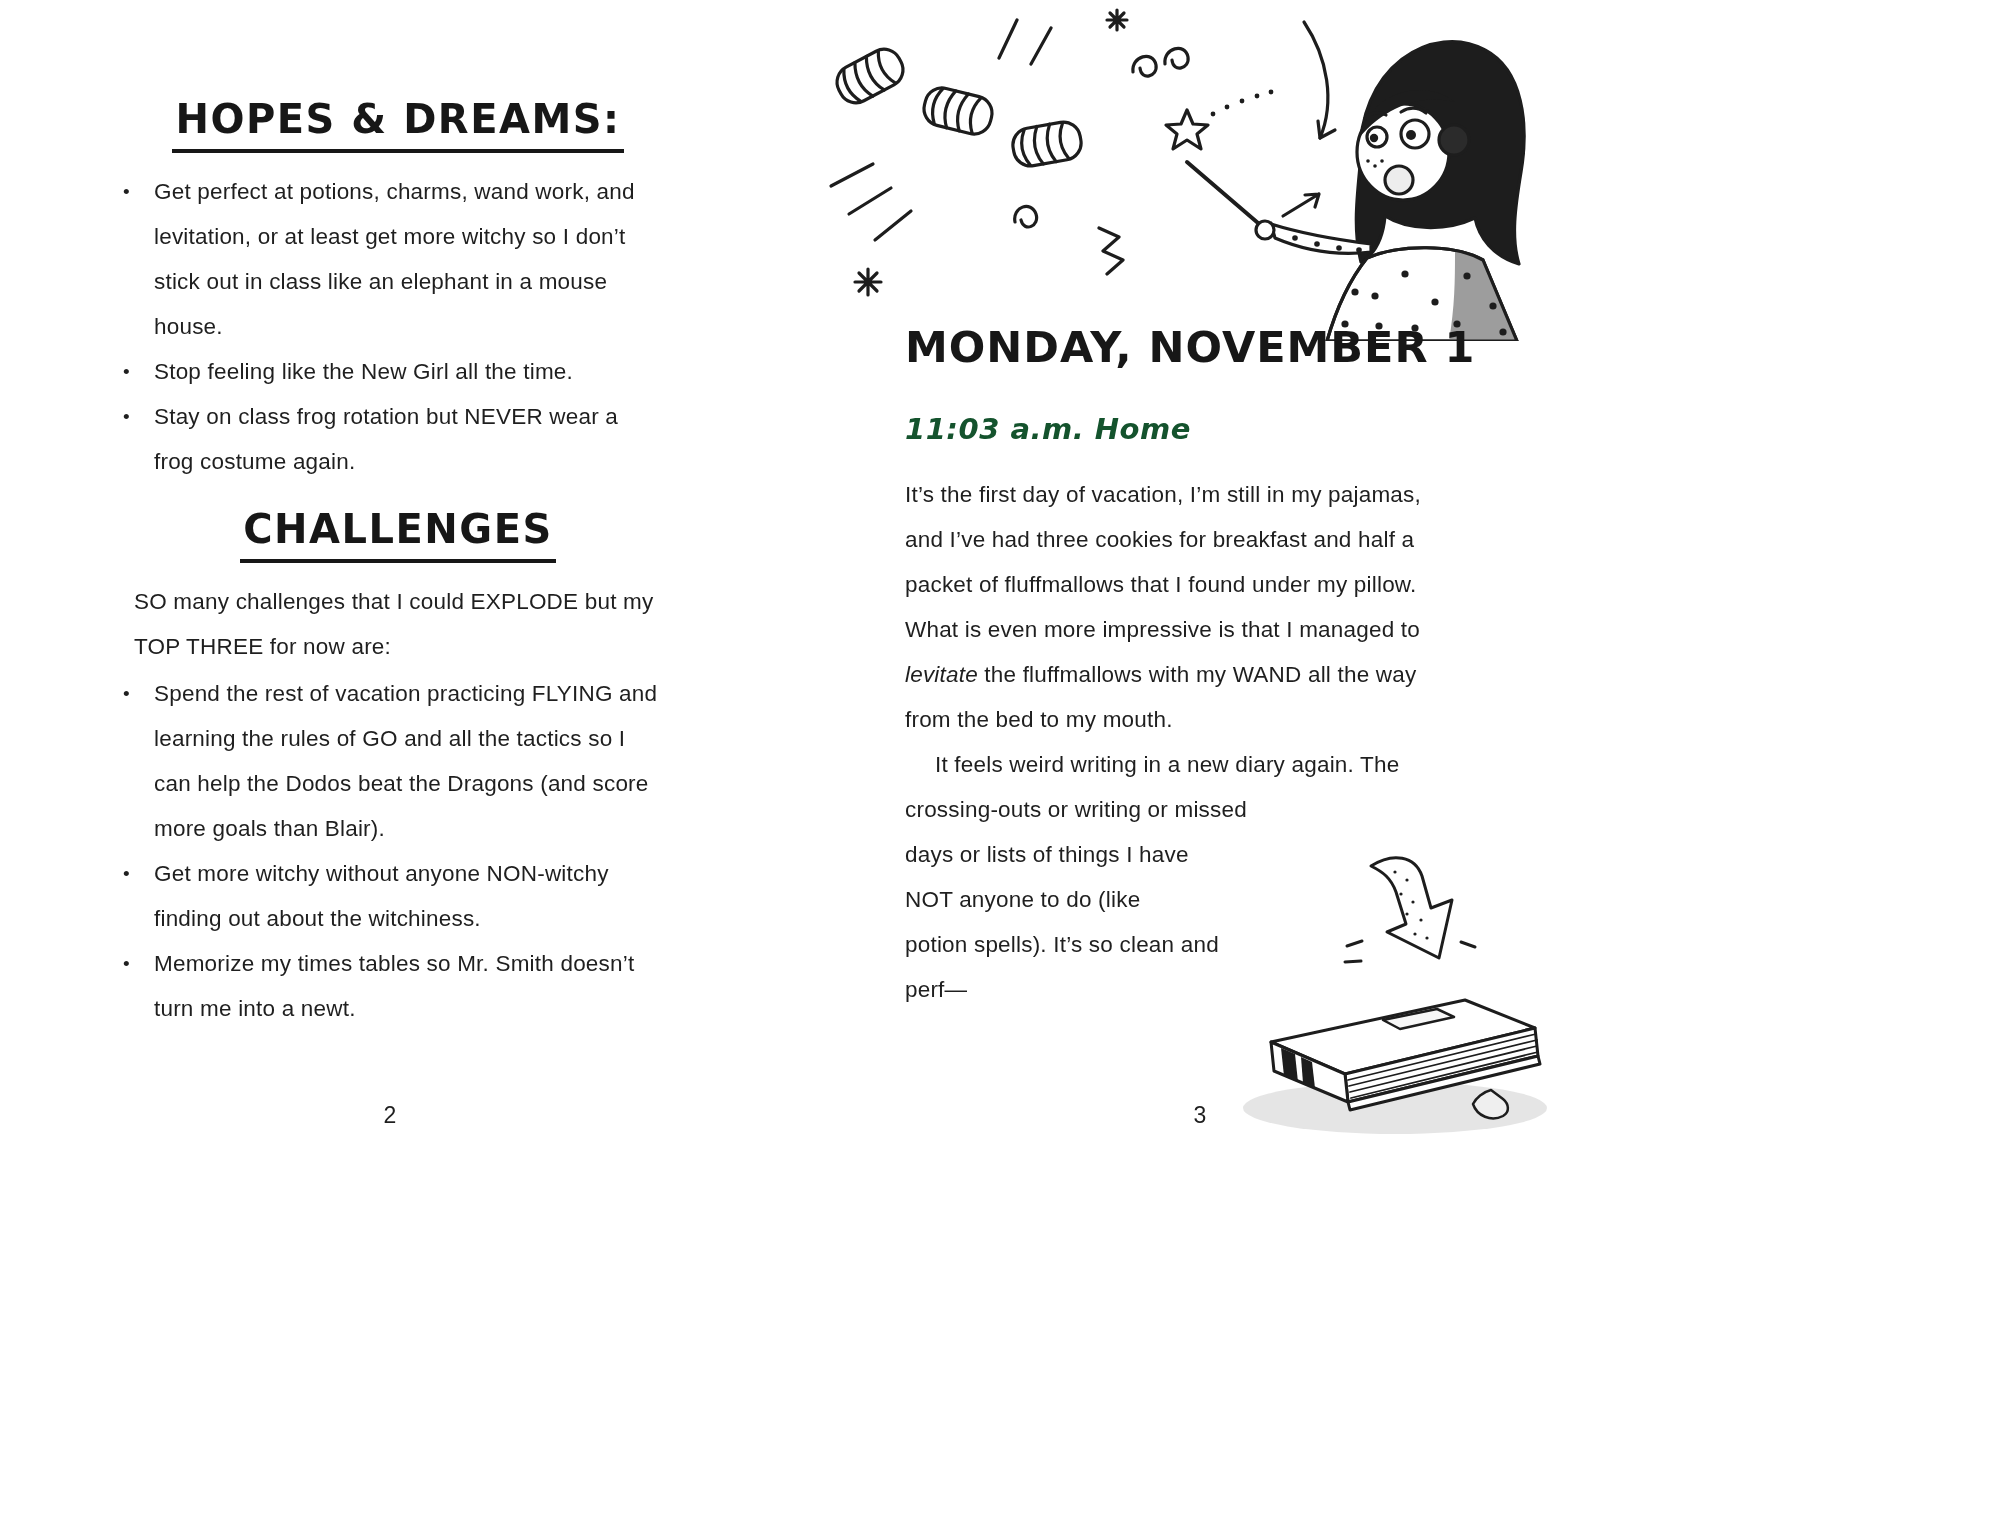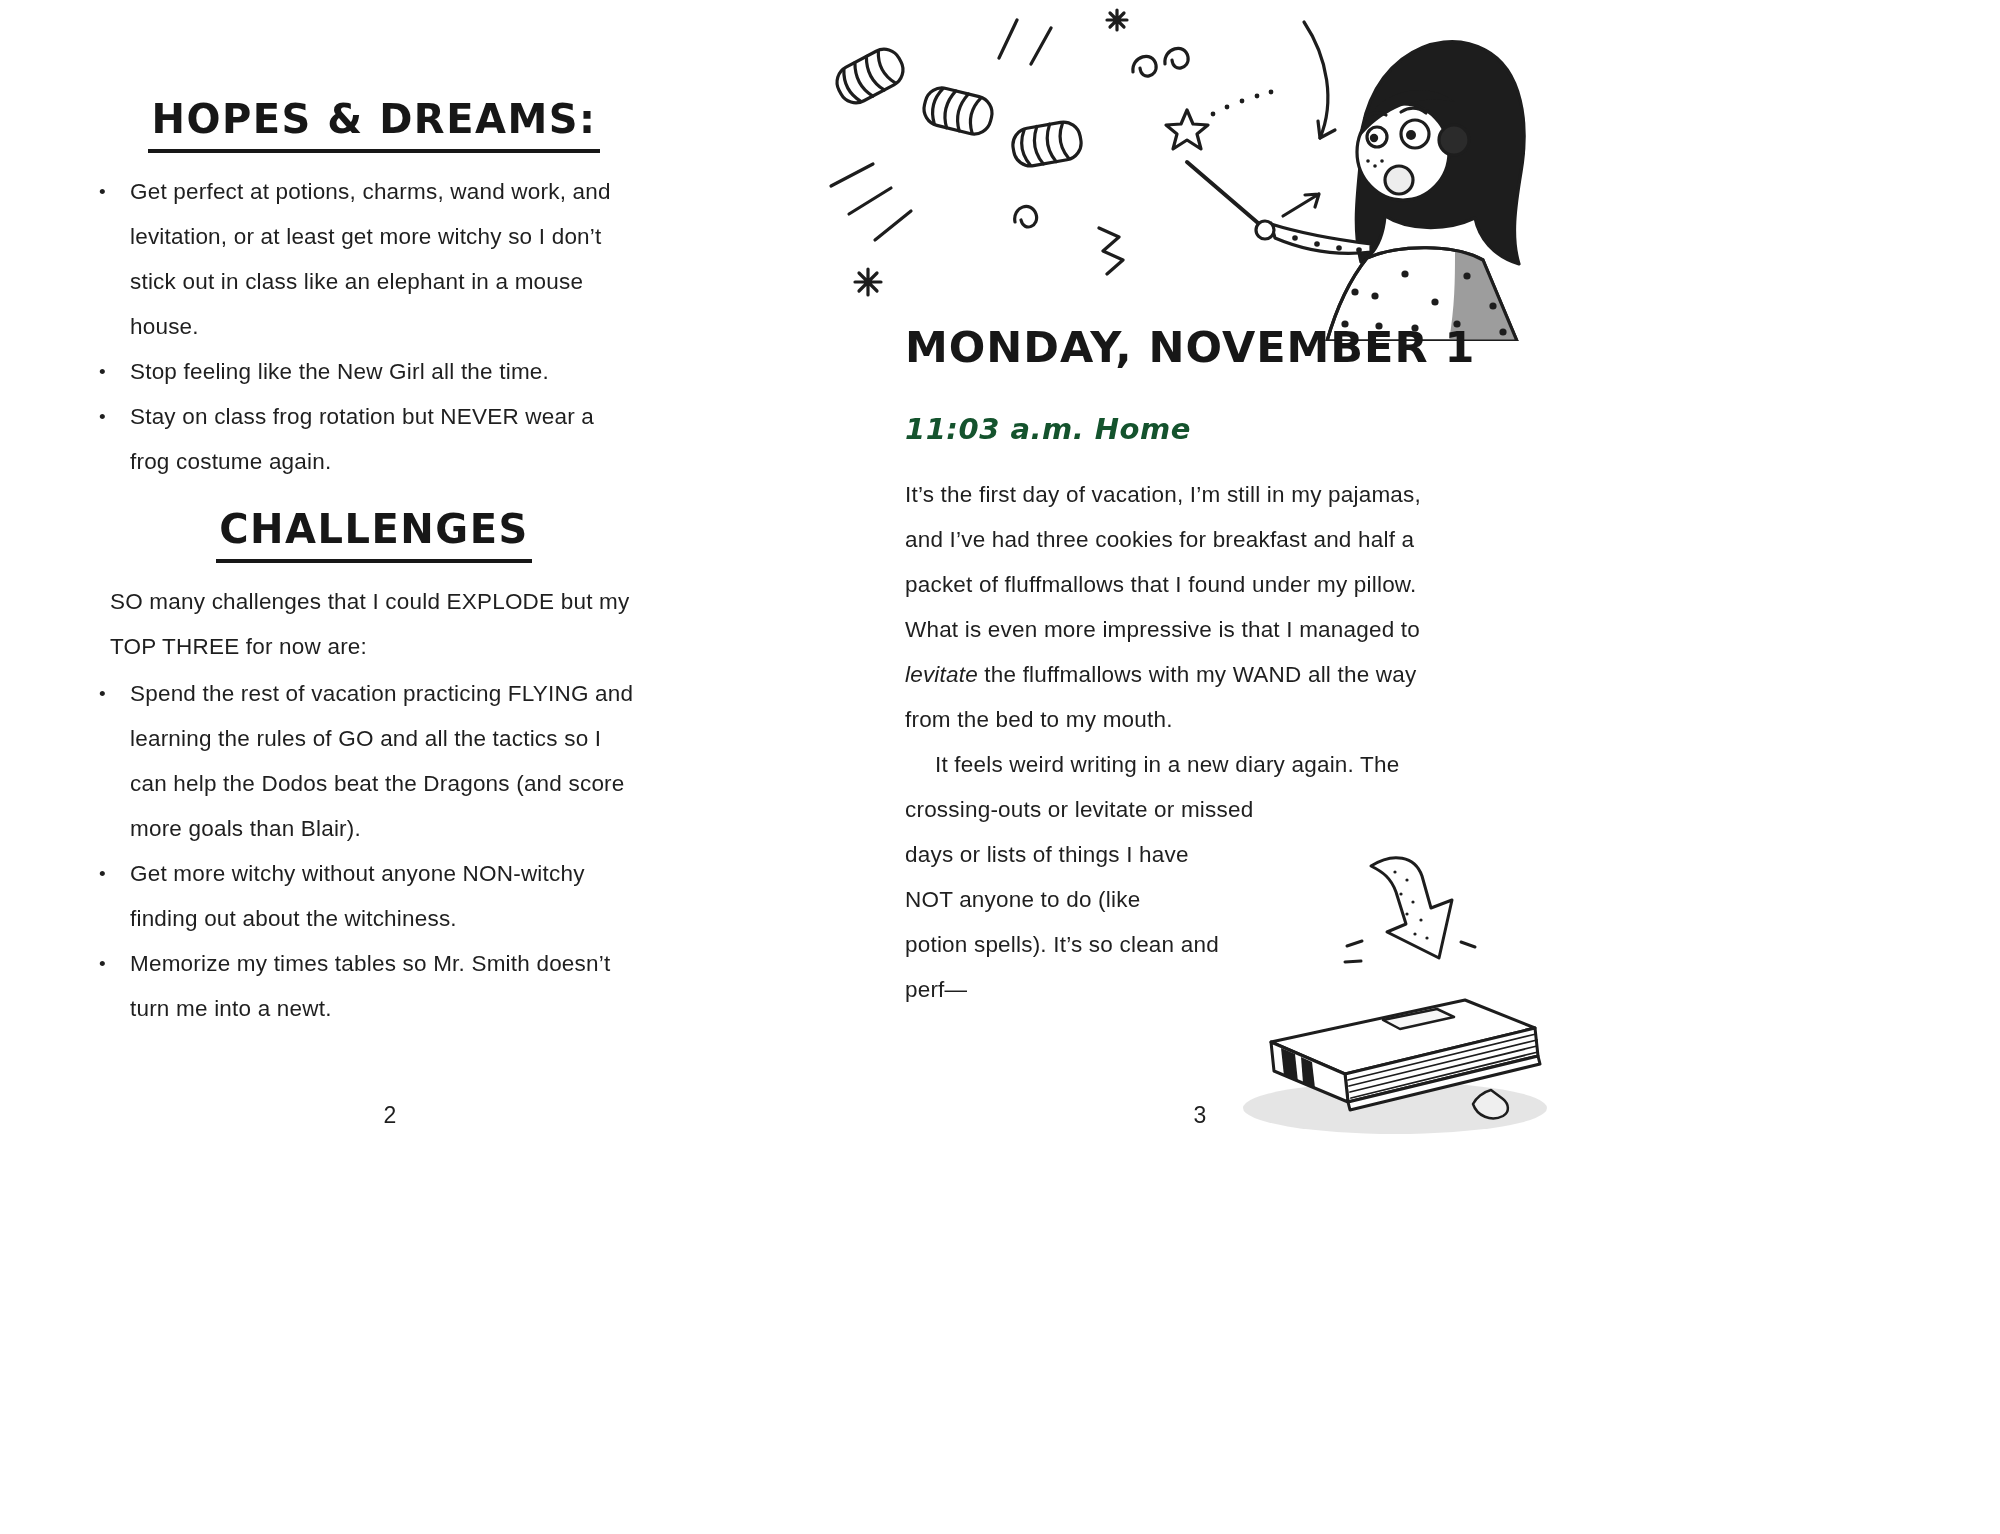--- a/index.html
+++ b/index.html
@@ -7,21 +7,21 @@
   body {
     background: #ffffff;
     color: #1f1f1f;
     font-family: "Liberation Sans", sans-serif;
     position: relative;
     overflow: hidden;
   }
   .spread { position: absolute; inset: 0; background: #ffffff; }
 
   
-  .col-left  { position: absolute; left: 96px; top: 96px;  width: 556px; }
+  .col-left  { position: absolute; left: 120px; top: 96px;  width: 556px; }
   .col-right { position: absolute; left: 905px; top: 322px; width: 600px; }
 
   .heading {
     font-family: "DejaVu Sans", sans-serif;
     font-weight: 700;
     text-align: center;
     letter-spacing: 1.5px;
     color: #171717;
   }
   .h1 { font-size: 40px; margin-bottom: 16px; }
@@ -232,21 +232,21 @@
       <div class="lines">
           <div class="line">It’s the first day of vacation, I’m still in my pajamas,</div>
           <div class="line">and I’ve had three cookies for breakfast and half a</div>
           <div class="line">packet of fluffmallows that I found under my pillow.</div>
           <div class="line">What is even more impressive is that I managed to</div>
         </div>
       <div class="line"><em>levitate</em><span> the fluffmallows with my WAND all the way</span></div>
       <div class="line">from the bed to my mouth.</div>
       <div class="line indent">It feels weird writing in a new diary again. The</div>
       <div class="lines">
-          <div class="line">crossing-outs or levitate or missed</div>
+          <div class="line">crossing-outs or writing or missed</div>
           <div class="line">days or lists of things I have</div>
           <div class="line">NOT anyone to do (like</div>
           <div class="line">potion spells). It’s so clean and</div>
           <div class="line">perf—</div>
         </div>
     </div>
   </section>
 
   <svg class="illus-book" viewBox="0 0 330 300" xmlns="http://www.w3.org/2000/svg">
     <g stroke="#1d1d1d" stroke-width="3" fill="none" stroke-linecap="round" stroke-linejoin="round">

